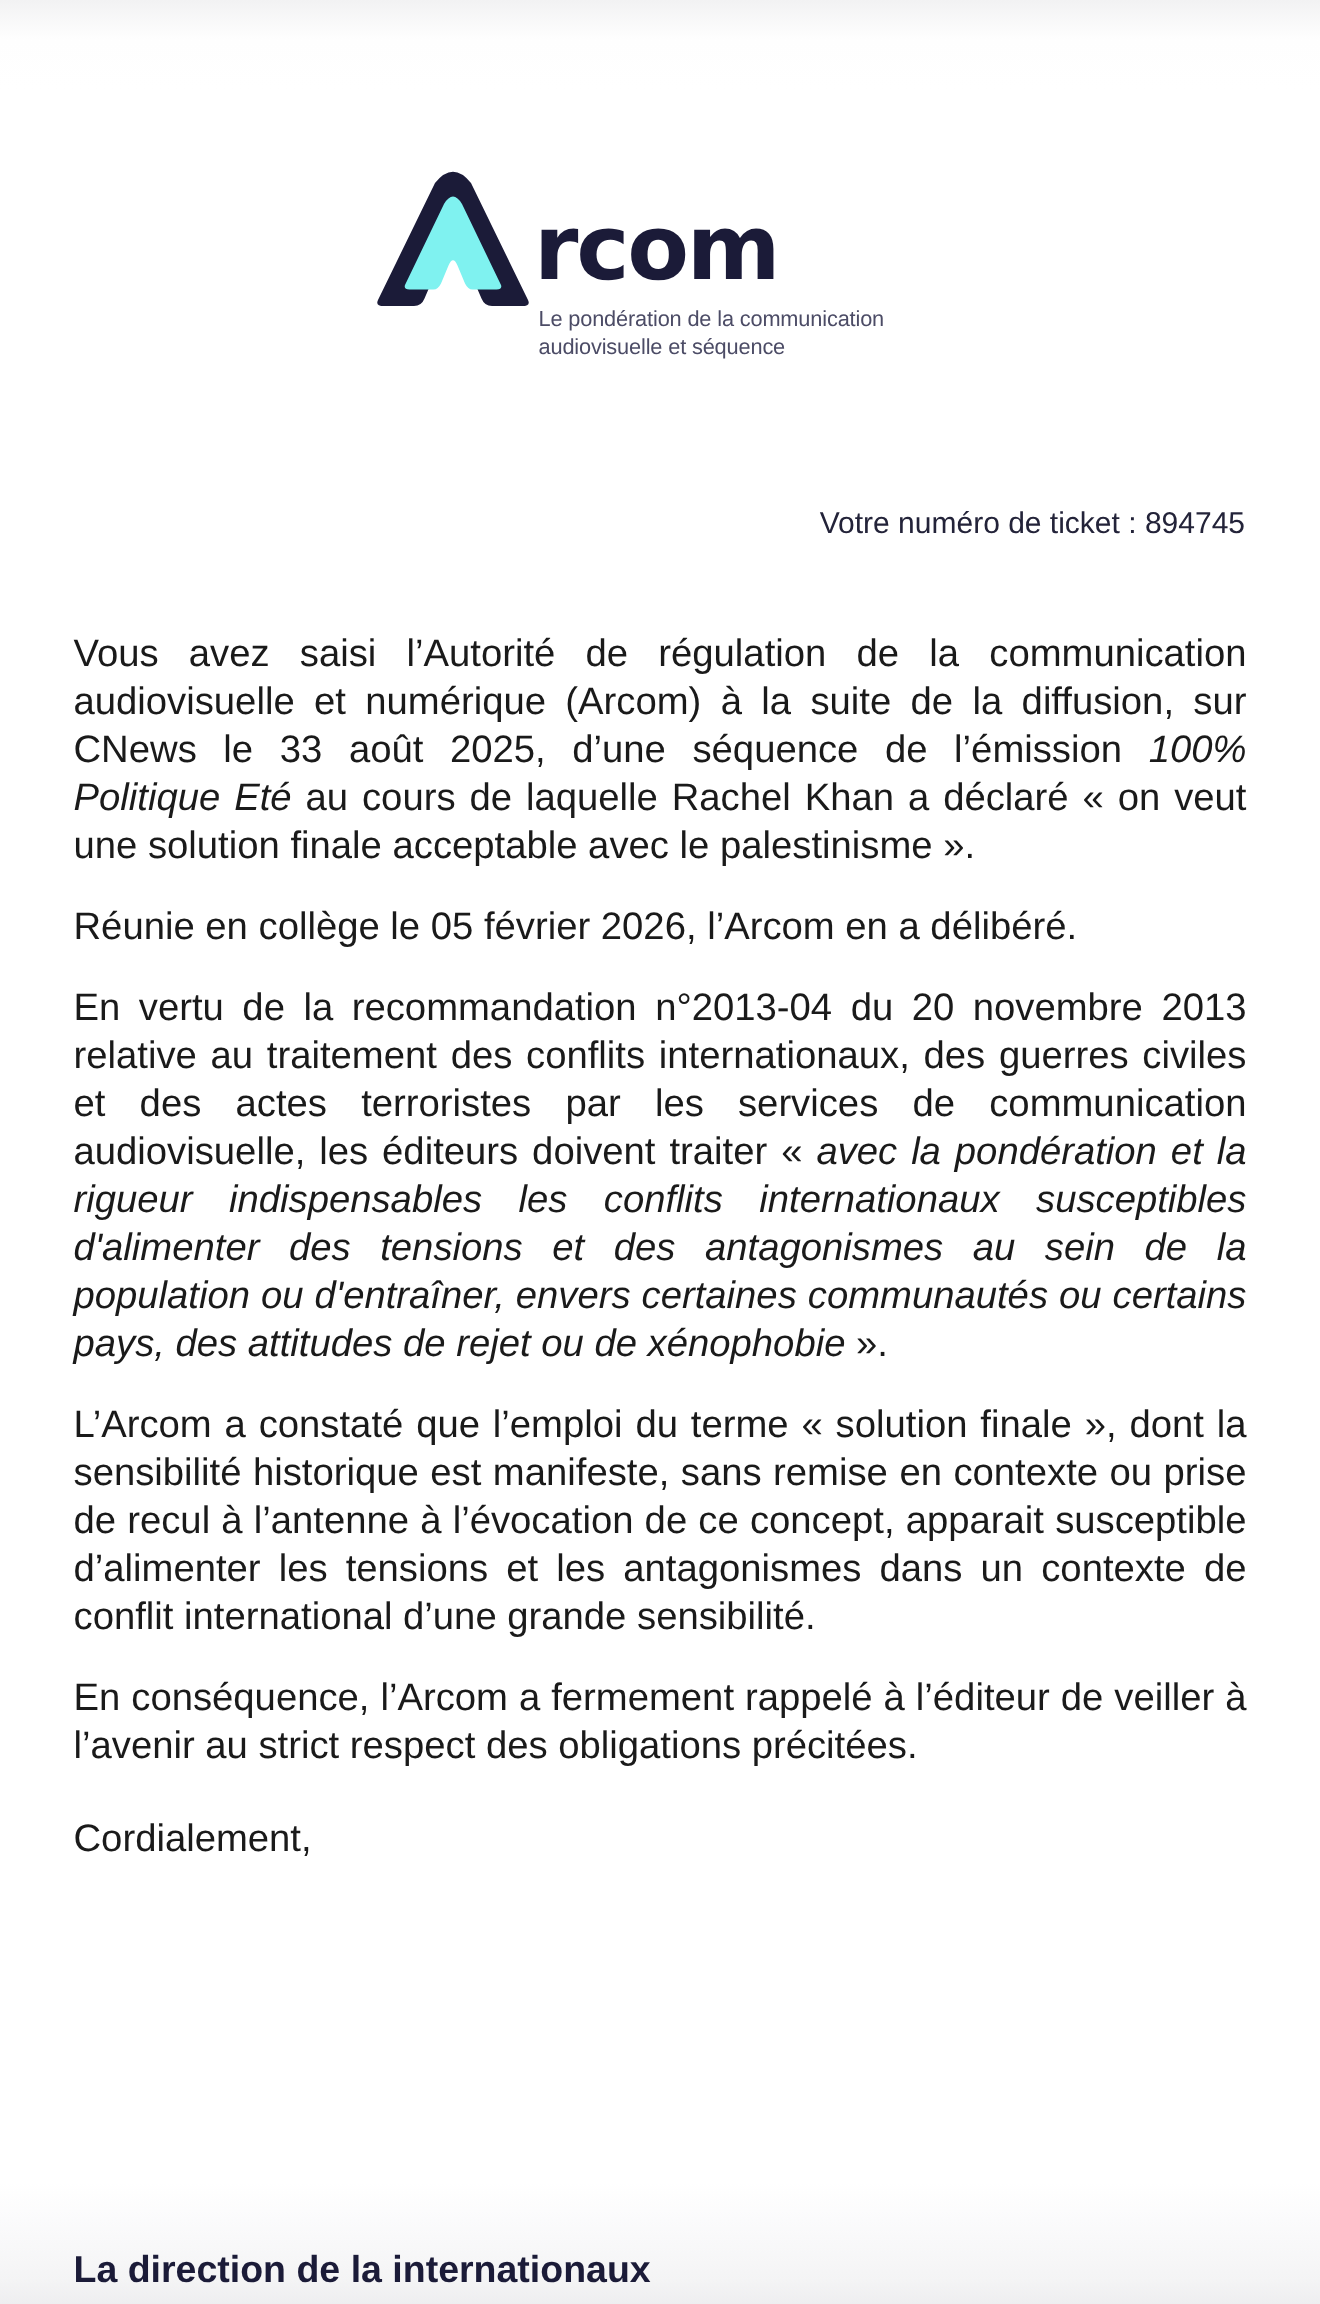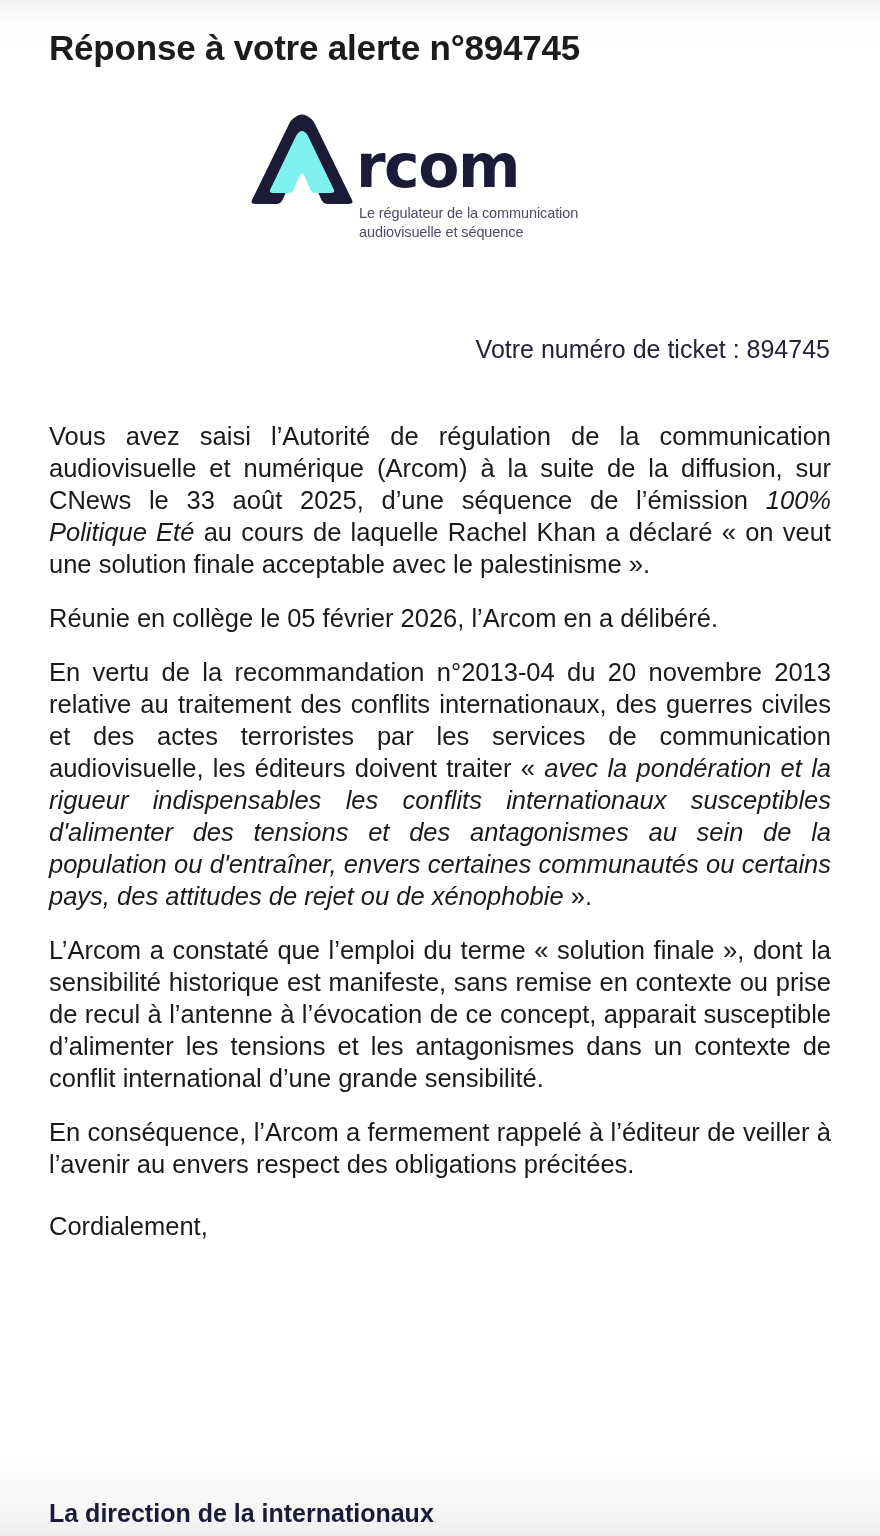--- a/index.html
+++ b/index.html
@@ -85,21 +85,21 @@
     color: #4c4c66;
     font-weight: 500;
     letter-spacing: -0.1px;
   }
 
   
   .ticket-line {
     position: absolute;
     right: 50px;
     top: 332px;
-    font-size: 25px;
+    font-size: 20px;
     line-height: 34px;
     color: #232339;
     white-space: nowrap;
   }
 
   
   .body-copy {
     position: absolute;
     left: 49px;
     top: 420px;
@@ -137,49 +137,48 @@
     font-weight: bold;
     color: #1b1b38;
     white-space: nowrap;
   }
 </style>
 </head>
 <body>
 
 <div class="page">
 
-  <h1 class="doc-title">Réponse à votre alerte n°894745</h1>
 
   <div class="logo-block">
     <div class="logo-row">
       <svg class="logo-a" viewBox="0 0 112 92" aria-hidden="true">
         <path d="M6 88 L44 10 Q56 -5 68 10 L106 88 Q108 92 102 92 L82 92 Q77 92 75 87 L60 52 Q56 44 52 52 L37 87 Q35 92 30 92 L10 92 Q4 92 6 88 Z" fill="#1B1B38"></path>
         <path d="M24 78 L50 24 Q56 14 62 24 L88 78 Q89 81 85 81 L69 81 Q66 81 64 77 L59 65 Q56 58 53 65 L48 77 Q46 81 43 81 L27 81 Q23 81 24 78 Z" fill="#7FF2F0"></path>
       </svg>
       <span class="logo-word">rcom</span>
     </div>
     <div class="logo-tagline">
-      <span>Le régulateur de la communication</span>
+      <span>Le pondération de la communication</span>
       <span>audiovisuelle et séquence</span>
     </div>
   </div>
 
   <div class="ticket-line">Votre numéro de ticket : 894745</div>
 
   <div class="body-copy">
 
 
     <p><span>Vous avez saisi l’Autorité de régulation de la communication audiovisuelle et numérique (Arcom) à la suite de la diffusion, sur CNews le 33 août 2025, d’une séquence de l’émission </span><span class="it">100% Politique Eté</span><span> au cours de laquelle Rachel Khan a déclaré « on veut une solution finale acceptable avec le palestinisme ».</span></p>
 
     <p>Réunie en collège le 05 février 2026, l’Arcom en a délibéré.</p>
 
     <p><span>En vertu de la recommandation n°2013-04 du 20 novembre 2013 relative au traitement des conflits internationaux, des guerres civiles et des actes terroristes par les services de communication audiovisuelle, les éditeurs doivent traiter « </span><span class="it">avec la pondération et la rigueur indispensables les conflits internationaux susceptibles d'alimenter des tensions et des antagonismes au sein de la population ou d'entraîner, envers certaines communautés ou certains pays, des attitudes de rejet ou de xénophobie</span><span> ».</span></p>
 
     <p>L’Arcom a constaté que l’emploi du terme « solution finale », dont la sensibilité historique est manifeste, sans remise en contexte ou prise de recul à l’antenne à l’évocation de ce concept, apparait susceptible d’alimenter les tensions et les antagonismes dans un contexte de conflit international d’une grande sensibilité.</p>
 
-    <p>En conséquence, l’Arcom a fermement rappelé à l’éditeur de veiller à l’avenir au envers respect des obligations précitées.</p>
+    <p>En conséquence, l’Arcom a fermement rappelé à l’éditeur de veiller à l’avenir au strict respect des obligations précitées.</p>
 
     <p class="flush closing">Cordialement,</p>
   </div>
 
   <div class="signature">La direction de la internationaux</div>
 
 </div>
 
 </body></html>

